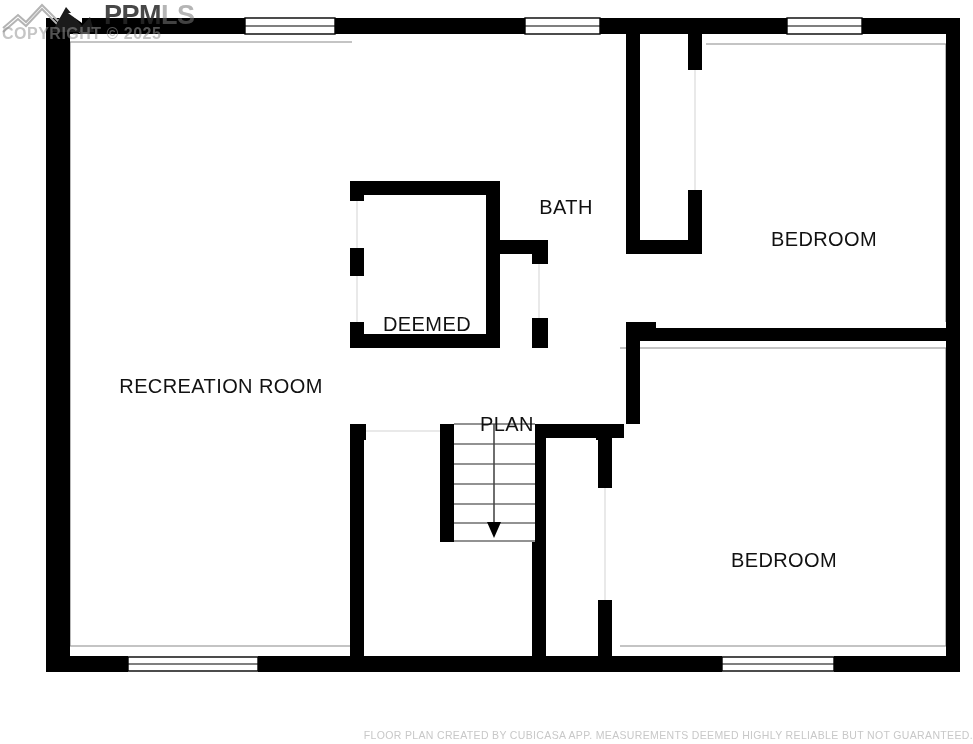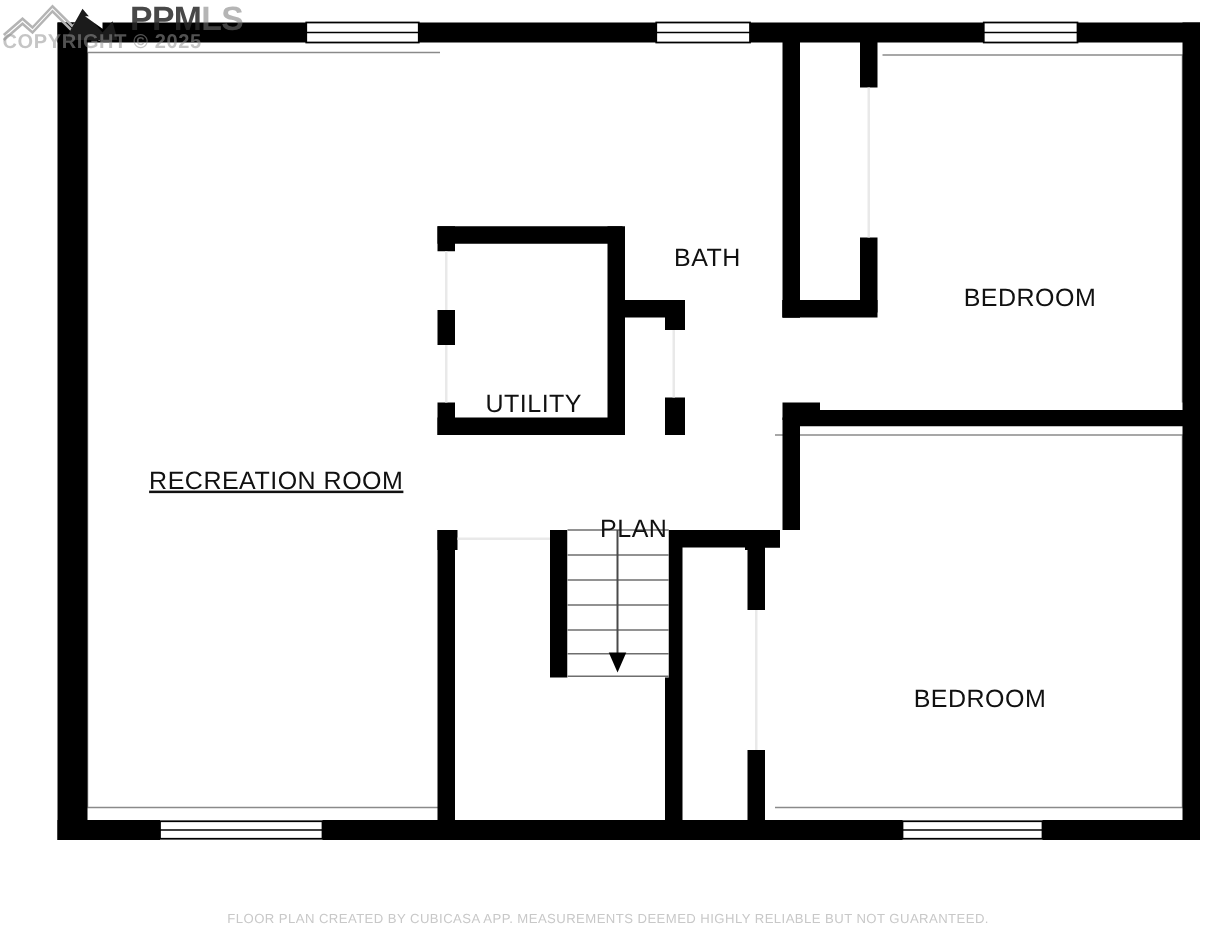--- a/index.html
+++ b/index.html
@@ -61,21 +61,21 @@
     letter-spacing: 0.5px;
     color: rgba(150,150,150,0.55);
     white-space: nowrap;
   }
   
   #footer-note {
     position: absolute;
     left: 0;
     top: 729px;
     width: 973px;
-    text-align: center;
+    text-align: right;
     font-family: "Liberation Sans", sans-serif;
     font-size: 10.5px;
     letter-spacing: 0.35px;
     color: #c8c8c8;
     white-space: nowrap;
   }
   .room-label {
     position: absolute;
     font-family: "Liberation Sans", sans-serif;
     font-size: 20px;
@@ -232,23 +232,23 @@
       </g>
 
       <g>
         <line x1="494" y1="424" x2="494" y2="524" stroke="#4a4a4a" stroke-width="1.6"></line>
         <polygon points="487,522 501,522 494,538" fill="#000000"></polygon>
       </g>
     </g>
 
   </svg>
 
-  <div class="room-label" style="left:221px; top:346px;text-decoration:underline;">RECREATION ROOM</div>
-
-  <div class="room-label" style="left:427px; top:284px;">UTILITY</div>
+  <div class="room-label" style="left:221px; top:346px;">RECREATION ROOM</div>
+
+  <div class="room-label" style="left:427px; top:284px;">DEEMED</div>
 
   <div class="room-label" style="left:566px; top:167px;">BATH</div>
 
   <div class="room-label" style="left:507px; top:384px;">PLAN</div>
 
   <div class="room-label" style="left:824px; top:199px;">BEDROOM</div>
 
   <div class="room-label" style="left:784px; top:520px;">BEDROOM</div>
 
   <div id="watermark">

